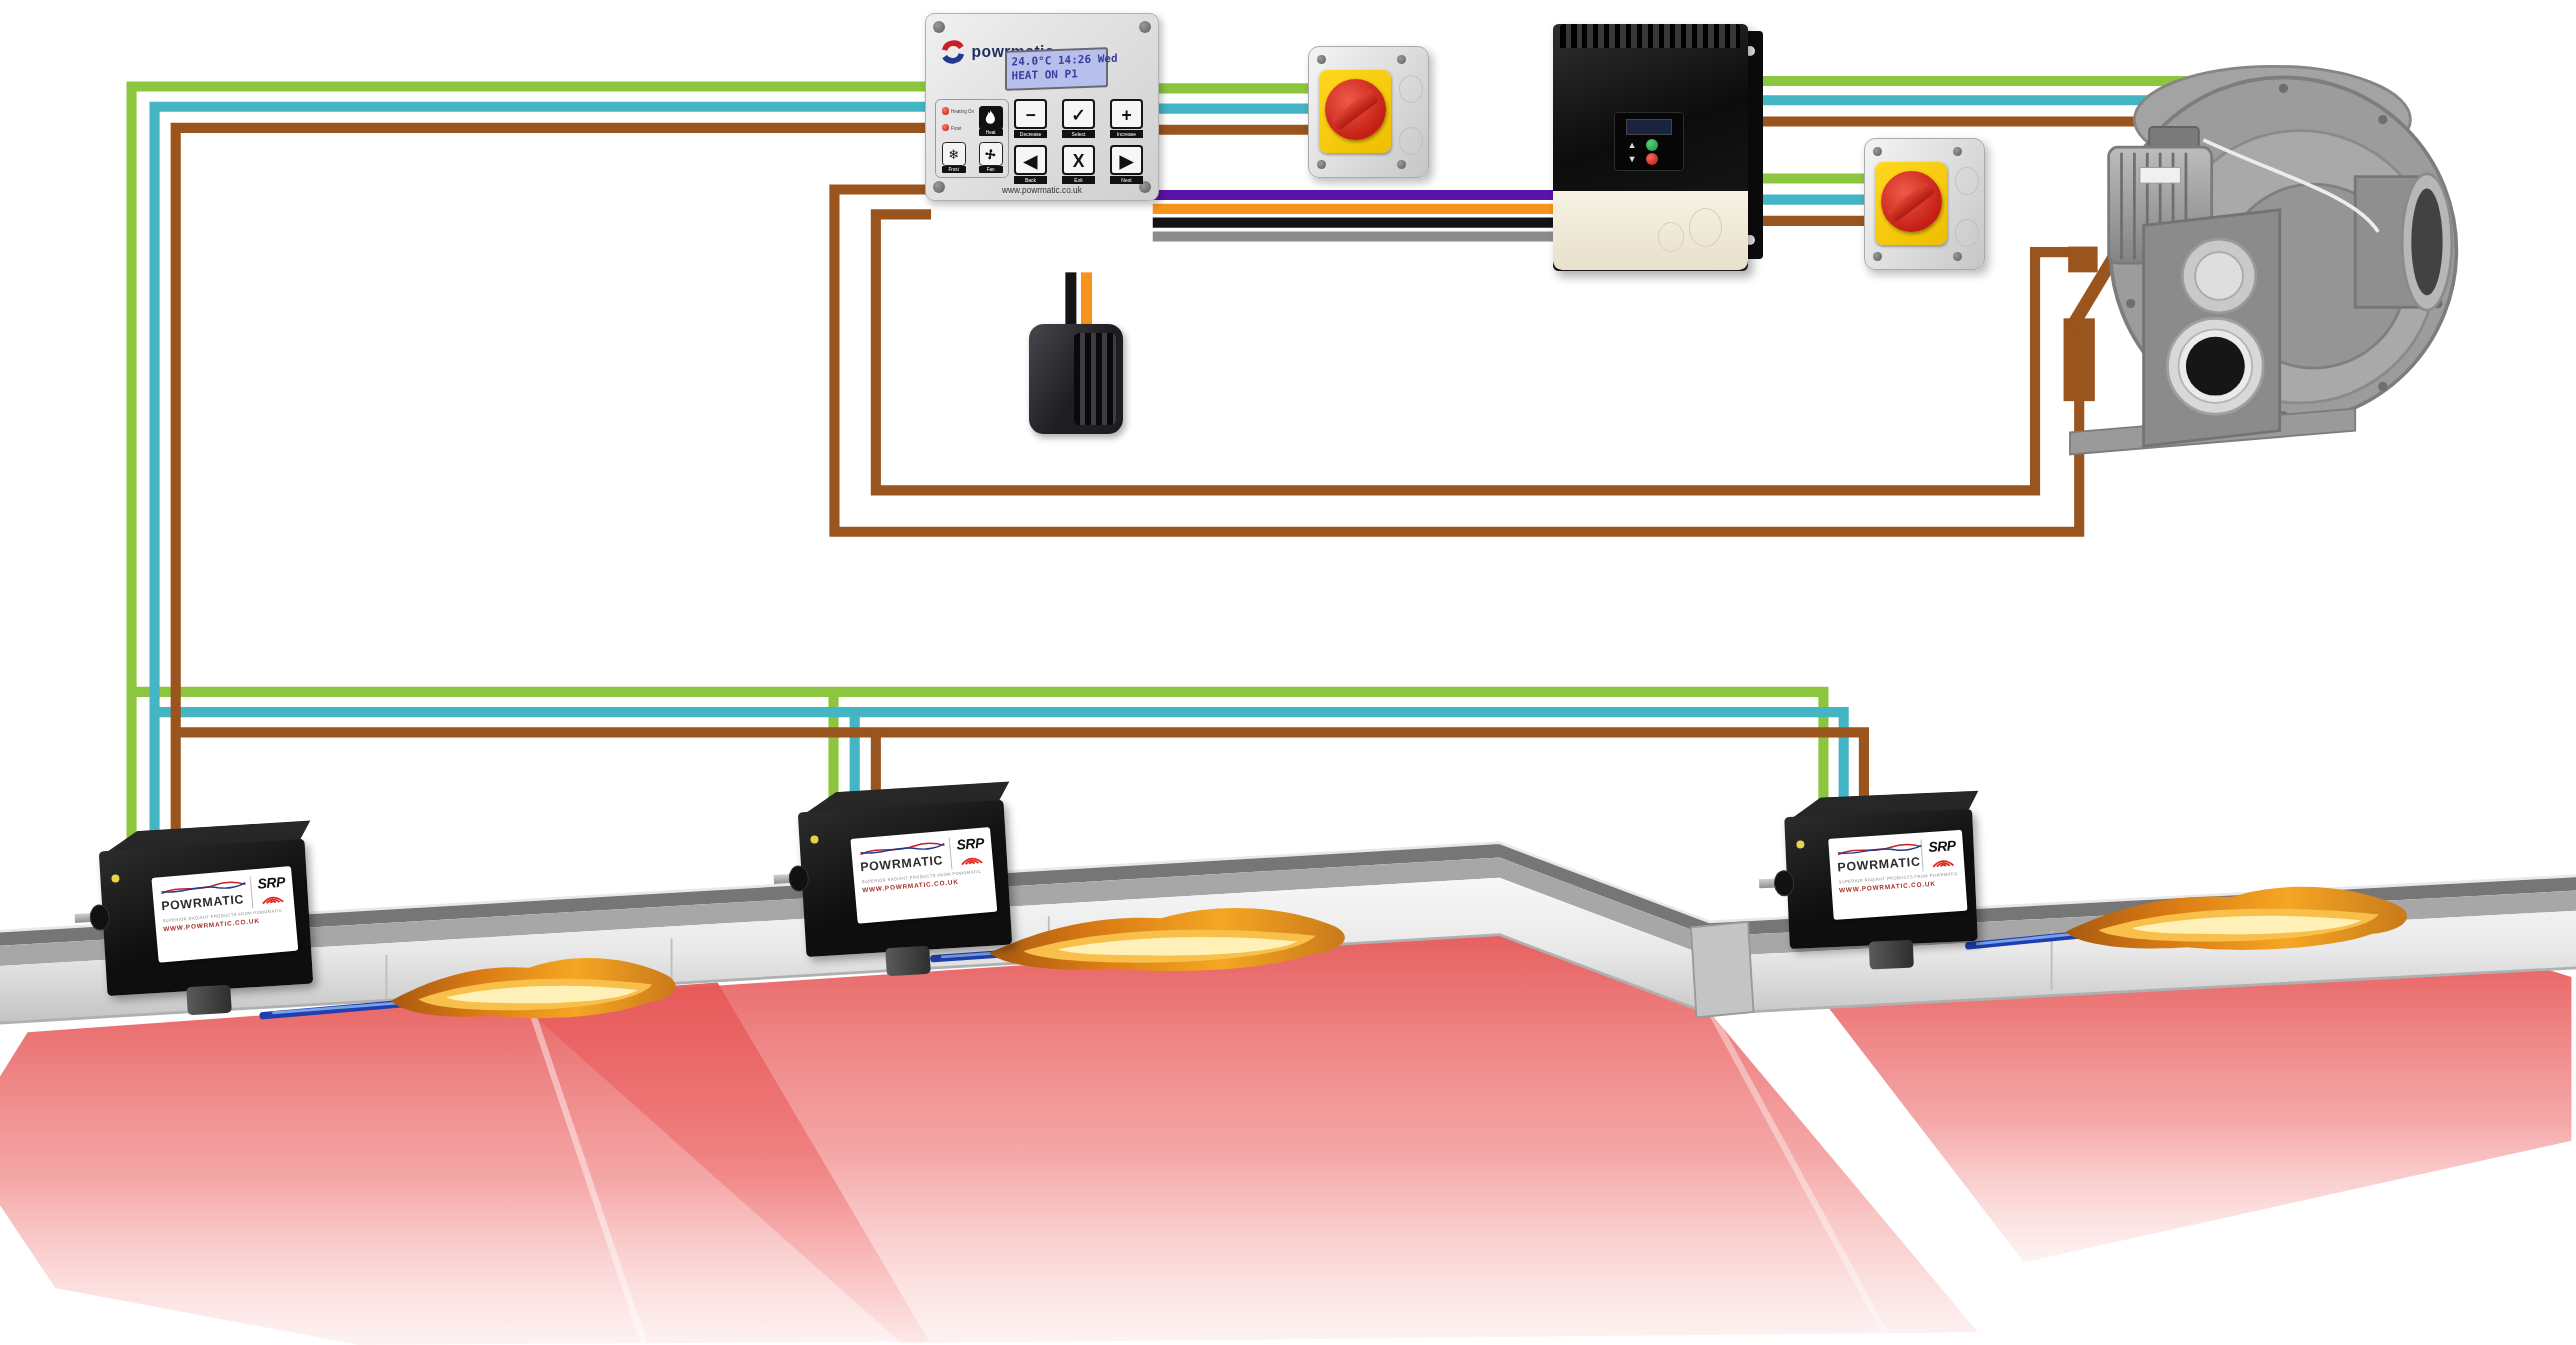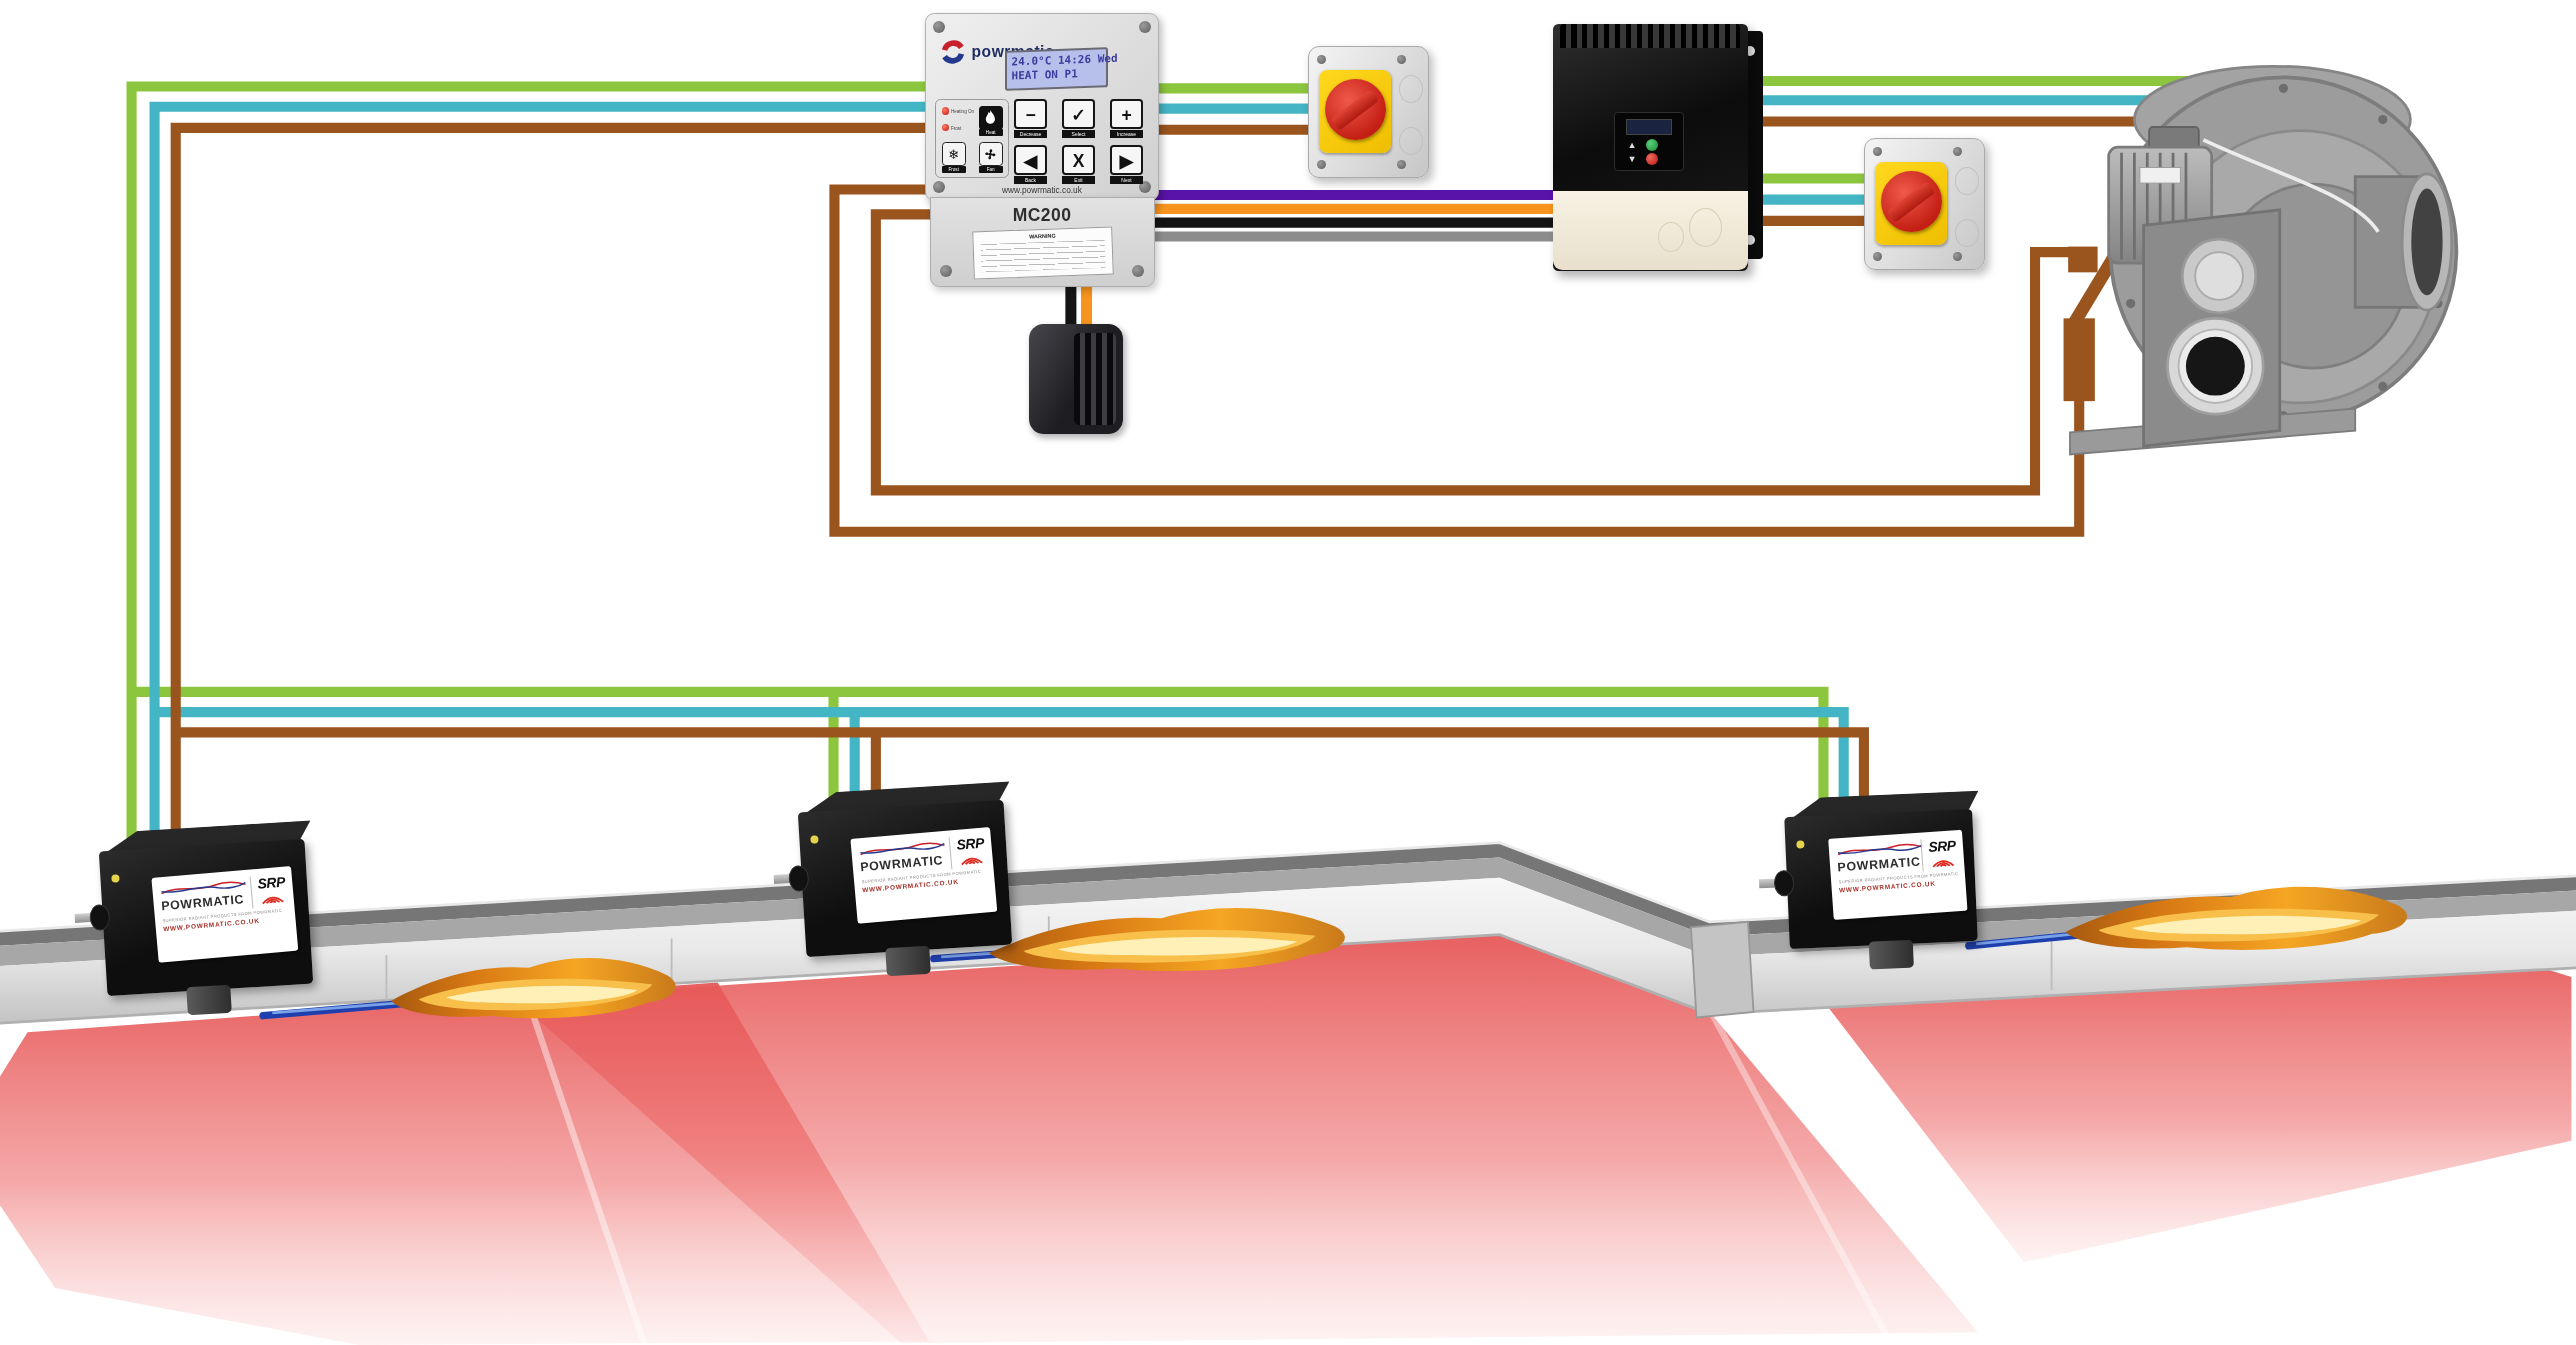--- a/index.html
+++ b/index.html
@@ -294,29 +294,20 @@
       <div class="nbtn" style="left:0;top:46px">◀</div>
       <div class="nlab" style="left:0;top:77px">Back</div>
       <div class="nbtn" style="left:48px;top:46px">X</div>
       <div class="nlab" style="left:48px;top:77px">Exit</div>
       <div class="nbtn" style="left:96px;top:46px">▶</div>
       <div class="nlab" style="left:96px;top:77px">Next</div>
     </div>
     <div class="mc-web">www.powrmatic.co.uk</div>
   </div>
 
-  <div class="mc-base">
-    <div class="mc-model">MC200</div>
-    <div class="warnlab">
-      <div class="warn-t">WARNING</div>
-      <div class="warn-lines"></div>
-    </div>
-    <div class="screw" style="left:9.2px;bottom:9.2px"></div>
-        <div class="screw" style="right:9.2px;bottom:9.2px"></div>
-  </div>
 </div>
 
 <div class="comp isolator" style="left:1308px;top:46px">
   <div class="iso-body">
     <div class="screw" style="left:8.3px;top:8.3px;width:9.2px;height:9.2px"></div>
     <div class="screw" style="left:88px;top:8.3px;width:9.2px;height:9.2px"></div>
     <div class="screw" style="left:8.3px;bottom:8.3px;width:9.2px;height:9.2px"></div>
     <div class="screw" style="left:88px;bottom:8.3px;width:9.2px;height:9.2px"></div>
     <div class="iso-ko" style="right:5.5px;top:28px"></div>
         <div class="iso-ko" style="right:5.5px;bottom:22px"></div>

